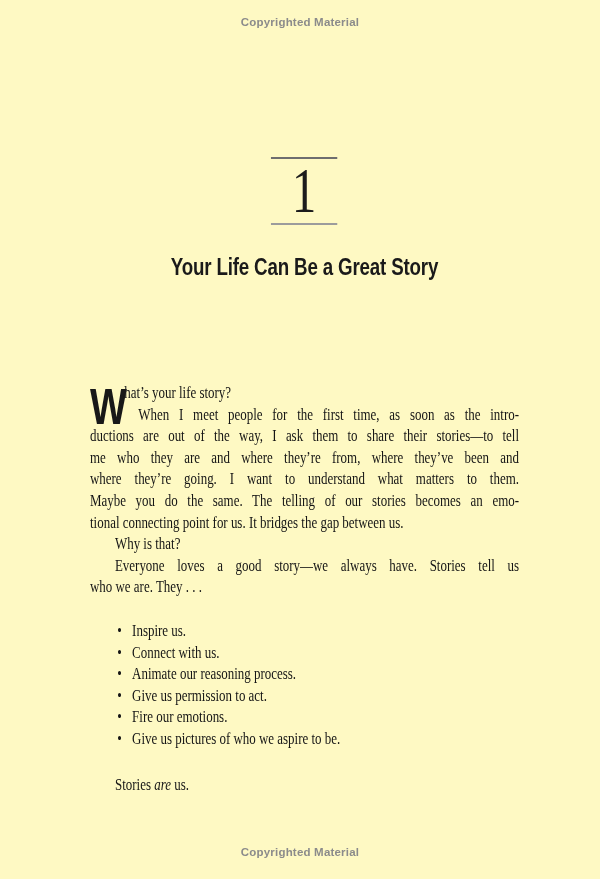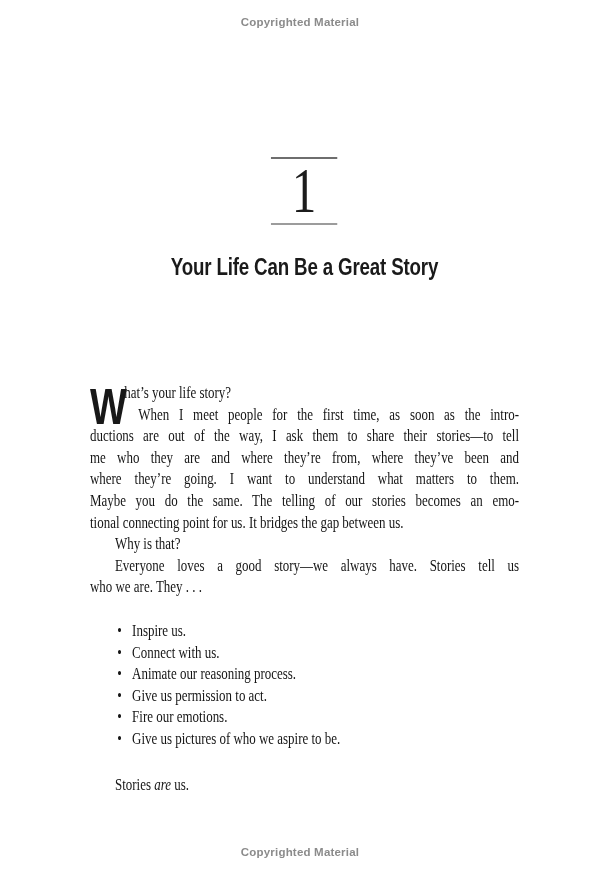--- a/index.html
+++ b/index.html
@@ -1,20 +1,20 @@
 <!DOCTYPE html>
 <html><head>
 <meta charset="utf-8">
 <style>
   html,body{margin:0;padding:0;background:#e9e9e9;}
   .page{
     position:relative;
     width:600px;height:879px;
     margin:0 auto;
-    background:#ffffff;
+    background:#fef9c3;
     overflow:hidden;
     font-family:"Liberation Serif","DejaVu Serif",serif;
     color:#151515;
   }
   
   .copyright{
     position:absolute;left:0;width:600px;
     text-align:center;
     font-family:"Liberation Sans","DejaVu Sans",sans-serif;
     font-size:11.5px;font-weight:bold;line-height:14px;

